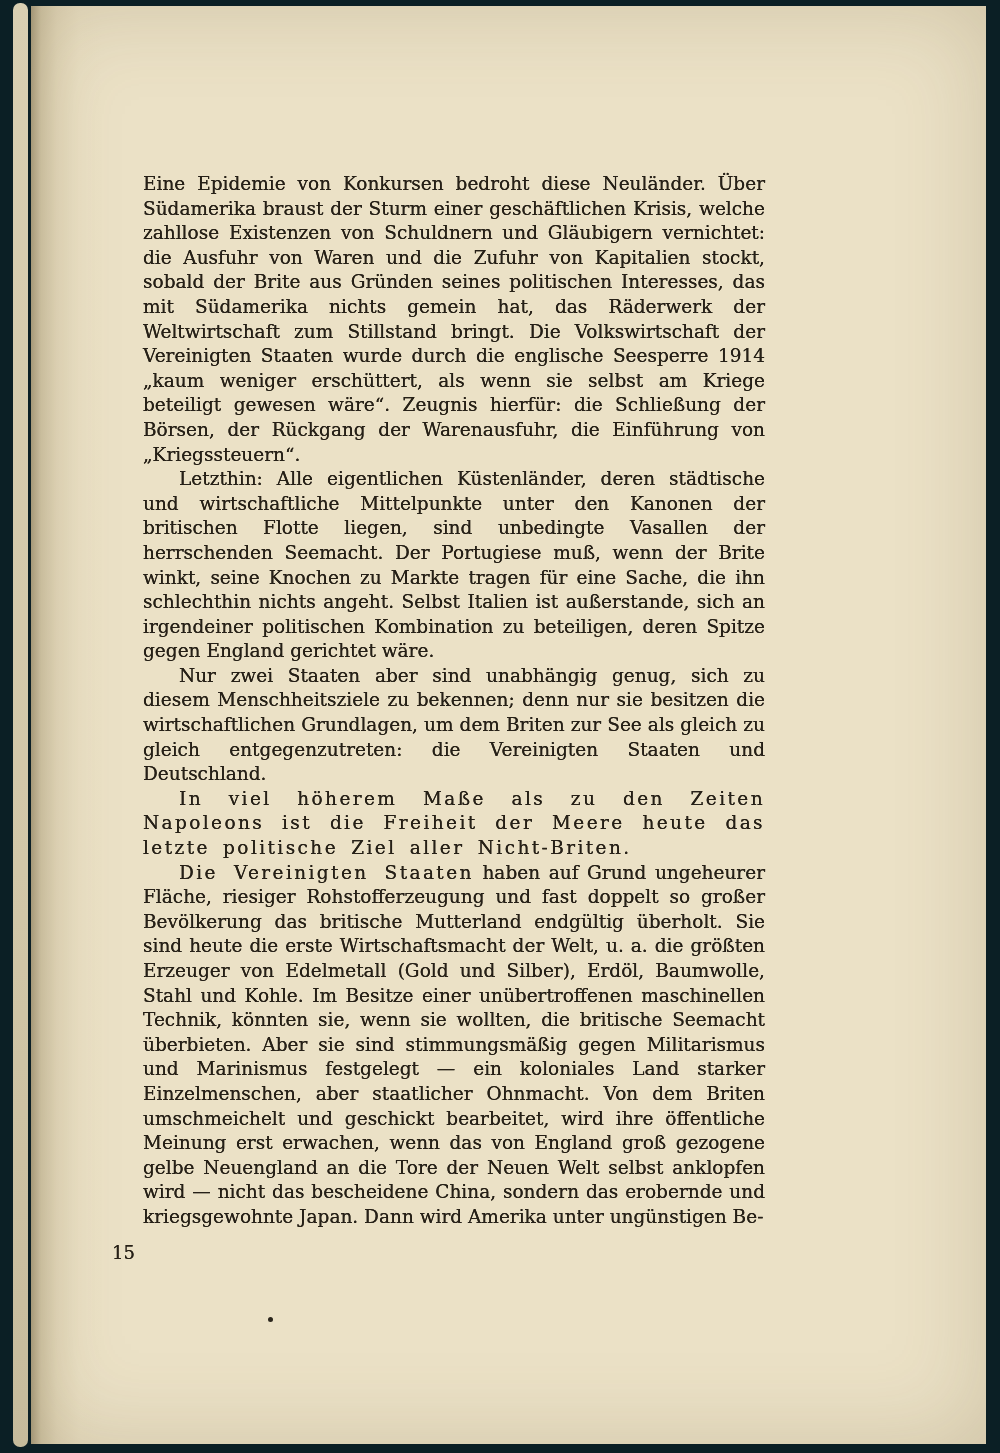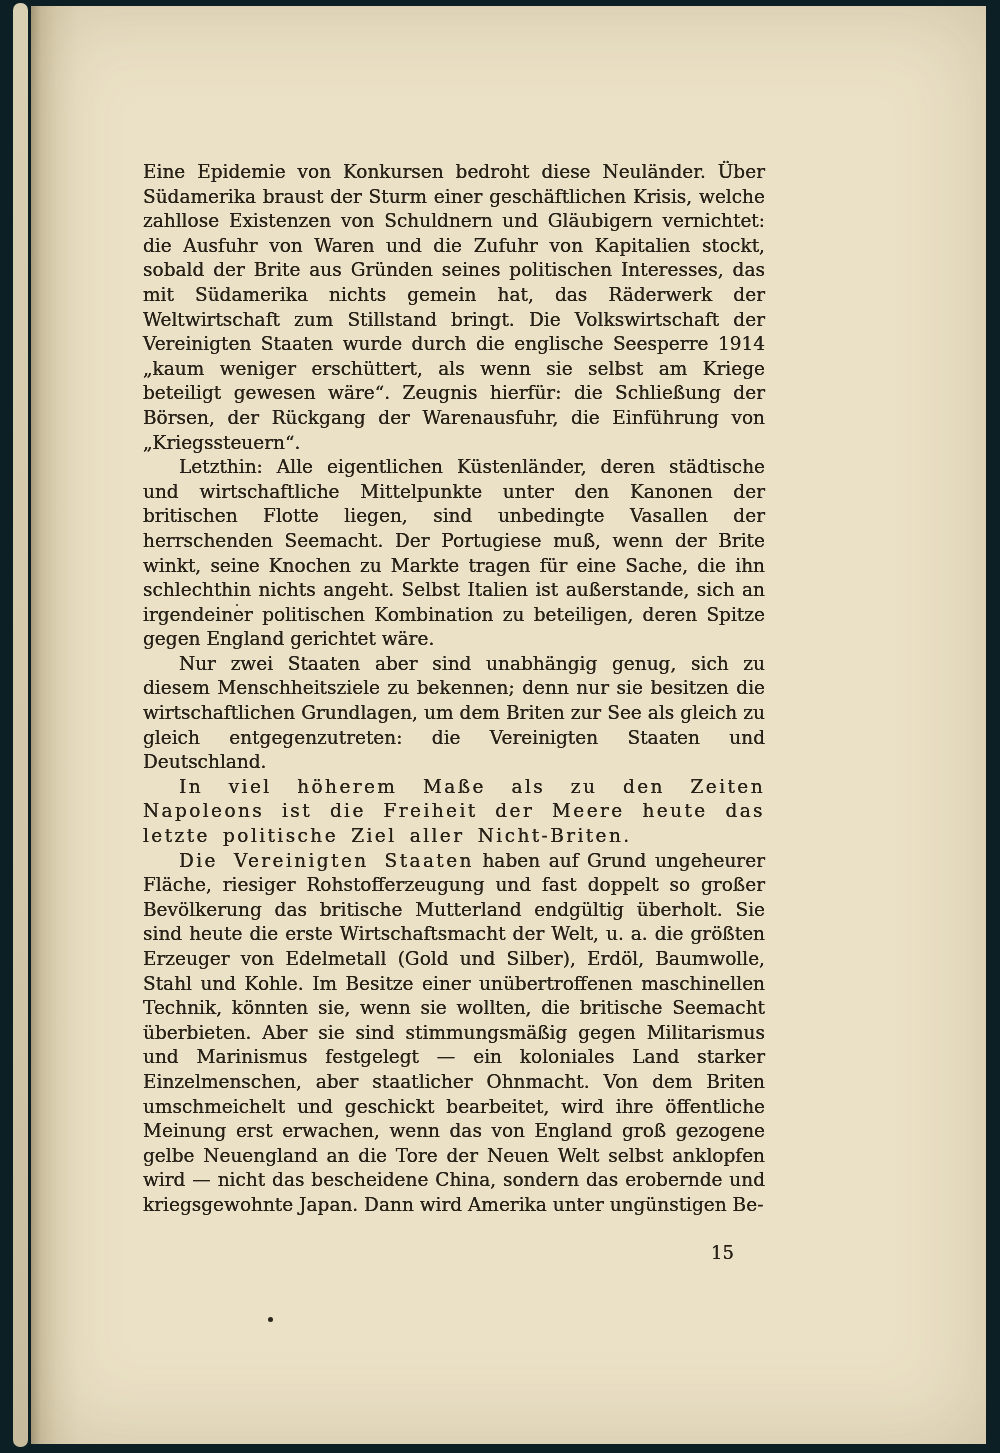--- a/index.html
+++ b/index.html
@@ -45,21 +45,21 @@
     background: linear-gradient(90deg,
       rgba(120, 105, 70, 0.55) 0px,
       rgba(160, 145, 105, 0.35) 10px,
       rgba(190, 175, 135, 0.22) 26px,
       rgba(220, 208, 170, 0.10) 48px,
       rgba(235, 225, 198, 0) 72px);
   }
   .text-block {
     position: absolute;
     left: 112px;
-    top: 154px;
+    top: 166px;
     width: 622px;
     color: var(--ink, #262017);
     font-size: 18.5px;
     line-height: 24.6px;
     text-align: justify;
     text-shadow: 0 0 0.4px currentColor;
   }
   .text-block p {
     margin: 0;
     padding: 0;
@@ -69,21 +69,21 @@
   }
   .spaced {
     letter-spacing: 2.4px;
     word-spacing: 5px;
   }
   .page-number {
     position: absolute;
     left: 112px;
     top: 1242px;
     width: 622px;
-    text-align: right;
+    text-align: left;
     color: var(--ink, #262017);
     font-size: 18px;
     text-shadow: 0 0 0.4px currentColor;
   }
   .scan-speck {
     position: absolute;
     background: #2a251c;
     border-radius: 50%;
   }
   .speck-1 { left: 237px; top: 1311px; width: 5px; height: 5px; }

